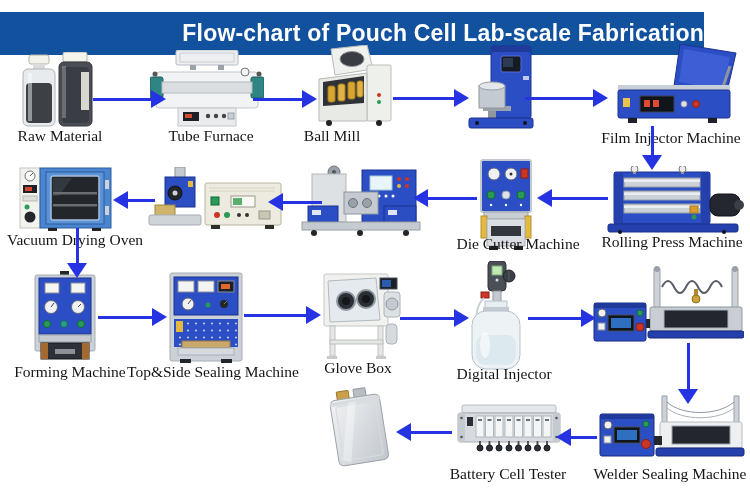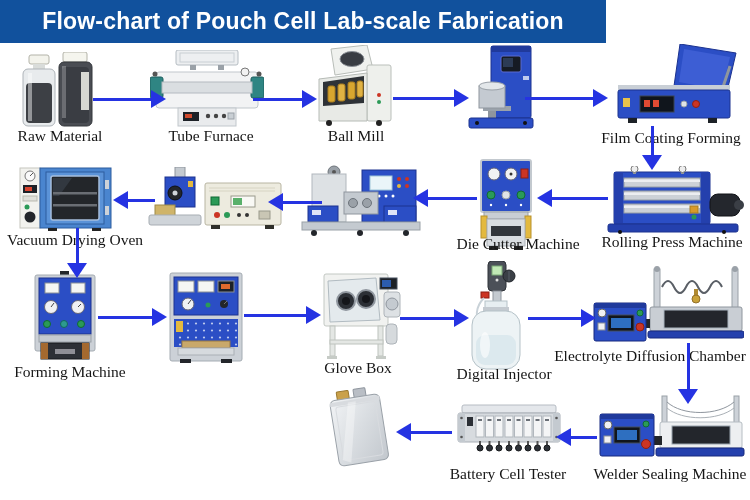--- a/index.html
+++ b/index.html
@@ -1,17 +1,17 @@
 <!DOCTYPE html>
 <html style="--page-bg: #FFFFFF; --header-bg: #11519D; --header-text: #FFFFFF; --arrow: #2533E2; --label-text: #151515; --machine-blue: #2B4EC5;"><head>
 <meta charset="utf-8">
 <style>
   html,body{margin:0;padding:0;background:#fff}
   .canvas{position:relative;width:750px;height:500px;overflow:hidden;background:var(--page-bg,#ffffff);font-family:"Liberation Serif",serif}
-  .header{position:absolute;left:0;top:0;width:606px;height:43px;background:var(--header-bg,#11519d);display:flex;align-items:center;justify-content:center;z-index:1}
+  .header{position:absolute;left:0;top:12px;width:704px;height:43px;background:var(--header-bg,#11519d);display:flex;align-items:center;justify-content:flex-end;z-index:1}
   .header .t{color:var(--header-text,#fff);font-family:"Liberation Sans",sans-serif;font-weight:bold;font-size:23px;letter-spacing:.2px}
   .node{position:absolute;z-index:2}
   .node svg{display:block;width:100%;height:100%}
   .lbl{position:absolute;transform:translateX(-50%);white-space:nowrap;font-size:15.5px;color:var(--label-text,#151515);z-index:3;line-height:1.05}
   .arrow{position:absolute;display:flex;align-items:center;height:18px;z-index:5}
   .arrow .shaft{flex:1;height:3px;background:var(--arrow,#2533e2)}
   .arrow.right .head{width:0;height:0;border:9px solid transparent;border-right:0;border-left:15px solid var(--arrow,#2533e2)}
   .arrow.left{flex-direction:row-reverse}
   .arrow.left .head{width:0;height:0;border:9px solid transparent;border-left:0;border-right:15px solid var(--arrow,#2533e2)}
   .arrow.down{flex-direction:column;width:20px;height:auto;align-items:center}
@@ -435,29 +435,29 @@
         <rect x="12" y="10" width="50" height="66" rx="5" fill="url(#pcg)" stroke="#9aa1a8"></rect>
           <rect x="12" y="12" width="50" height="4" fill="#d8dbdf"></rect>
         <rect x="17" y="17" width="40" height="54" rx="3" fill="none" stroke="#d8dbdf"></rect>
           <polygon points="16,70 30,14 38,14 24,74" fill="#fff" opacity="0.35"></polygon>
       </g>
     </svg>
   </div>
 
   <div class="lbl" style="left:60px;top:128px">Raw Material</div>
   <div class="lbl" style="left:211px;top:128px">Tube Furnace</div>
-  <div class="lbl" style="left:356px;top:128px">Ball Mill</div>
-  <div class="lbl" style="left:671px;top:130px">Film Coating Forming</div>
+  <div class="lbl" style="left:332px;top:128px">Ball Mill</div>
+  <div class="lbl" style="left:671px;top:130px">Film Injector Machine</div>
   <div class="lbl" style="left:672px;top:234px">Rolling Press Machine</div>
   <div class="lbl" style="left:518px;top:236px">Die Cutter Machine</div>
   <div class="lbl" style="left:75px;top:232px">Vacuum Drying Oven</div>
   <div class="lbl" style="left:70px;top:364px">Forming Machine</div>
+  <div class="lbl" style="left:213px;top:364px">Top&amp;Side Sealing Machine</div>
   <div class="lbl" style="left:358px;top:360px">Glove Box</div>
   <div class="lbl" style="left:504px;top:366px">Digital Injector</div>
-  <div class="lbl" style="left:650px;top:348px">Electrolyte Diffusion Chamber</div>
   <div class="lbl" style="left:670px;top:466px">Welder Sealing Machine</div>
   <div class="lbl" style="left:508px;top:466px">Battery Cell Tester</div>
 
   <div class="arrow right" style="left:93px;top:90px;width:73px">
       <i class="shaft"></i>
       <i class="head"></i>
     </div>
   <div class="arrow right" style="left:253px;top:90px;width:64px">
       <i class="shaft"></i>
       <i class="head"></i>

